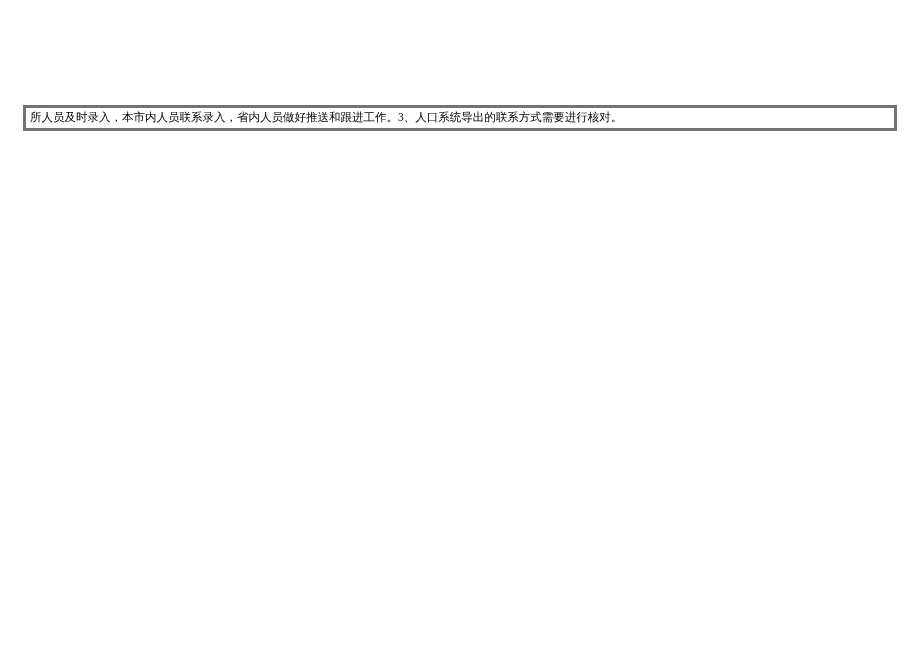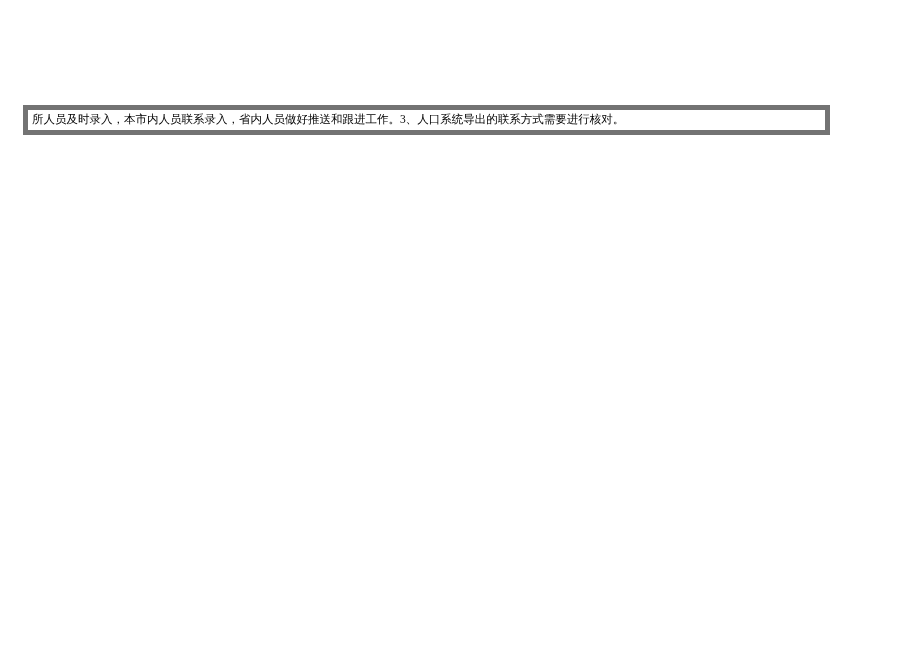--- a/index.html
+++ b/index.html
@@ -11,22 +11,22 @@
       width: 920px;
       height: 651px;
       background: #ffffff;
       font-family: "SimSun", "宋体", serif;
       position: relative;
     }
     .text-box {
       position: absolute;
       top: 105px;
       left: 23px;
-      width: 807px;
-      border: 5px solid #737373;
+      width: 874px;
+      border: 3px solid #737373;
       padding: 2px 4px;
       font-size: 11.5px;
       line-height: 1.35;
       color: #000000;
       white-space: nowrap;
       overflow: hidden;
     }
   </style>
 </head>
 <body>

